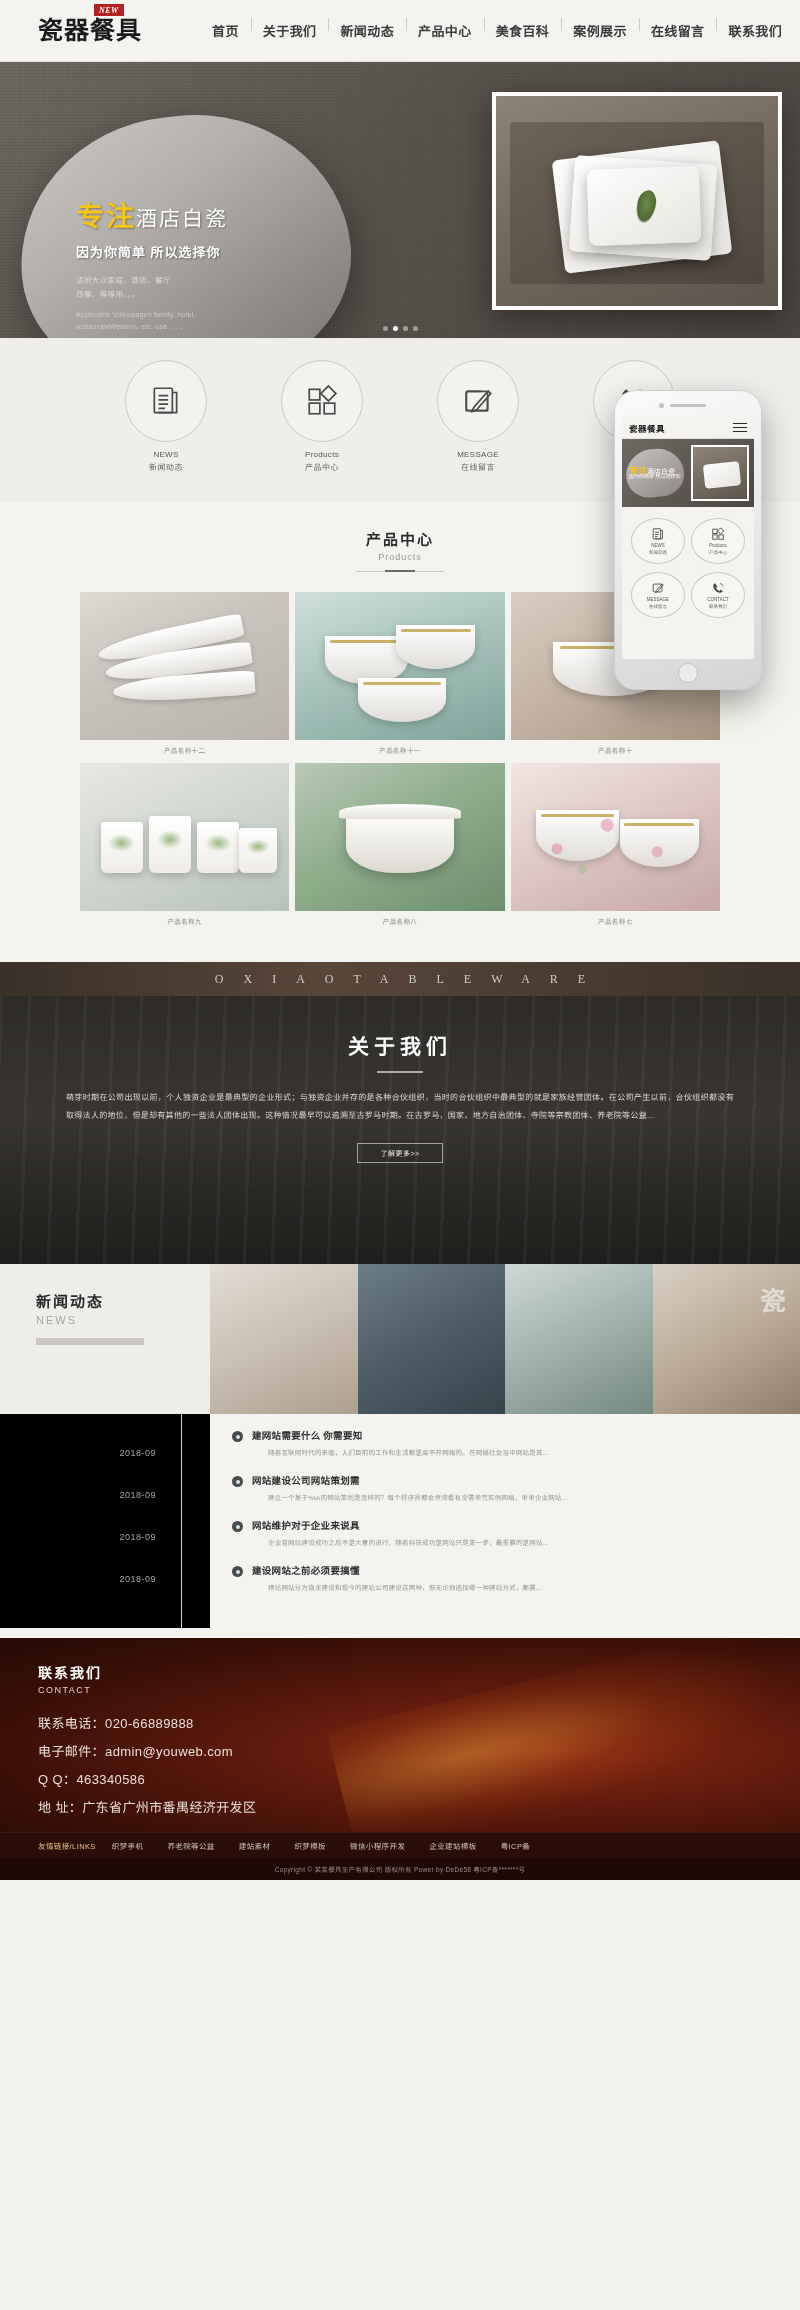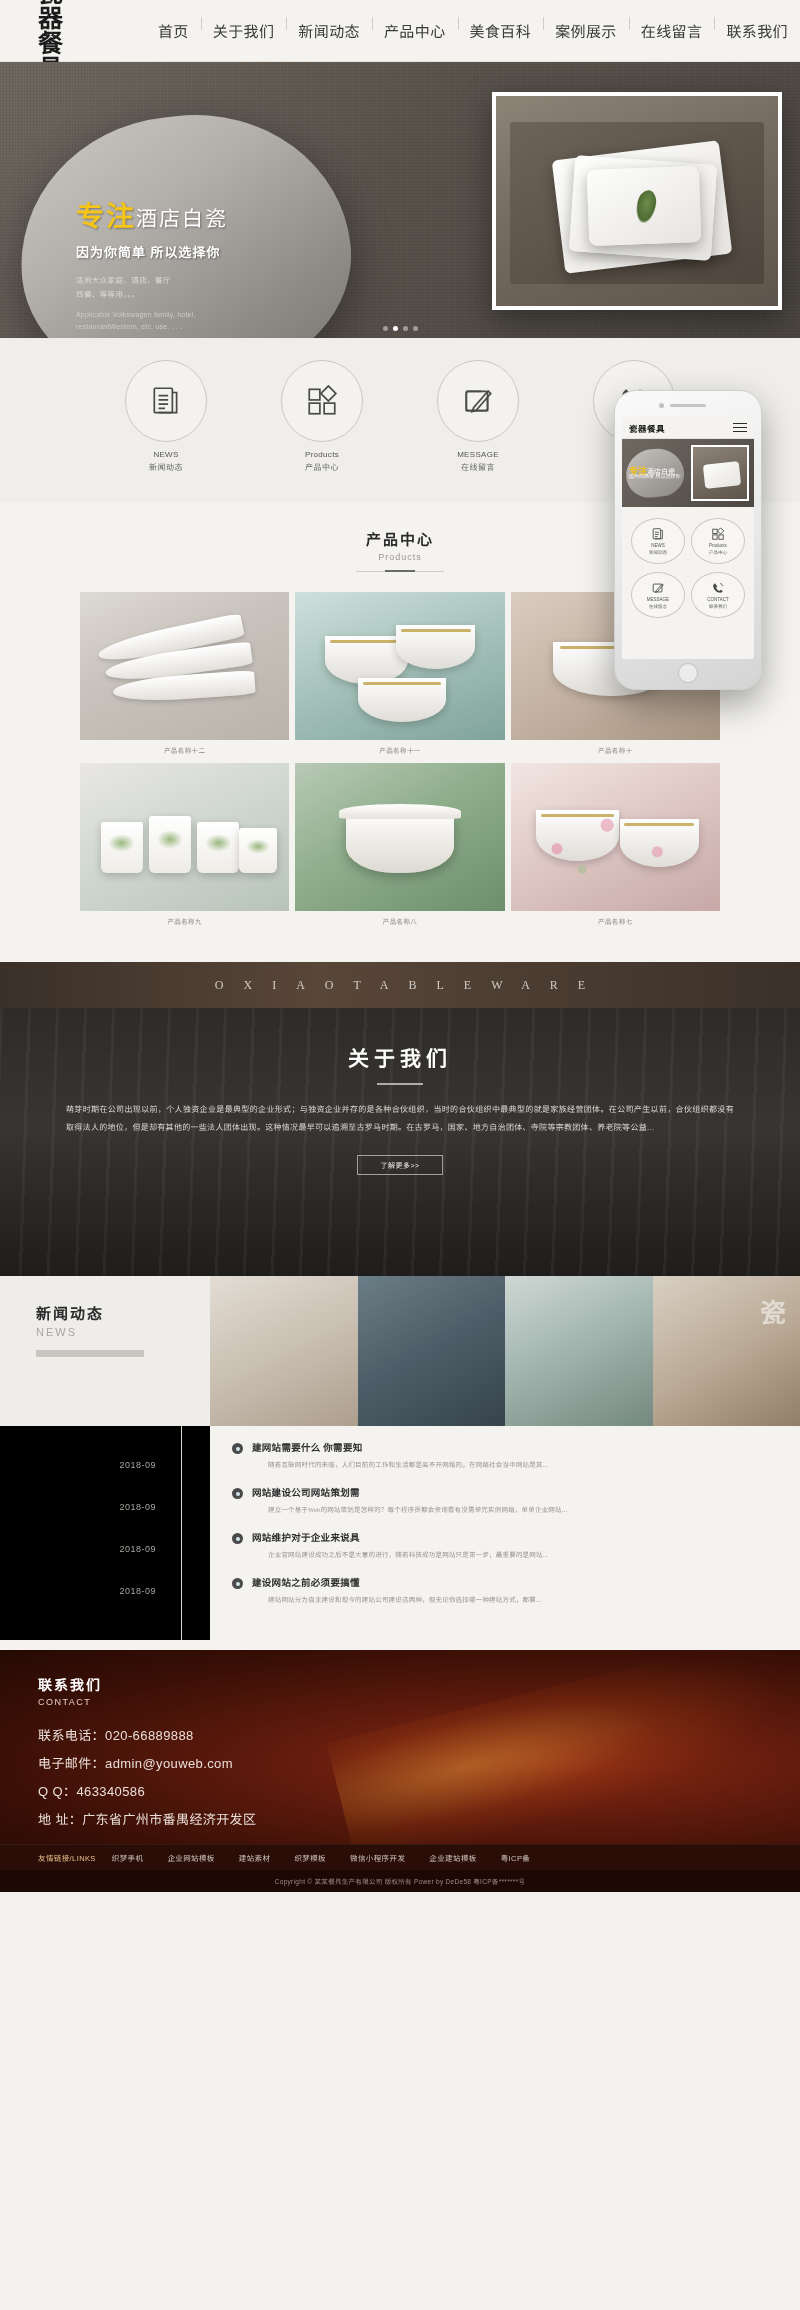--- a/index.html
+++ b/index.html
@@ -25,23 +25,24 @@
     line-height:1;
   }
   .new-badge{
     position:absolute;top:-14px;left:56px;
     background:#b22222;color:#fff;font-size:8px;font-weight:700;
     font-style:italic;padding:2px 5px 1px;letter-spacing:.5px;
     font-family:"Liberation Serif",serif;
   }
   .nav{display:flex;align-items:center;margin-left:58px;}
   .nav-item{
-    font-size:15px;color:#3a3a3a;padding:0 12px;
+    font-size:13px;color:#3a3a3a;padding:0 12px;
     position:relative;white-space:nowrap;cursor:pointer;
     letter-spacing:.4px;
+    font-weight:bold;
   }
   .nav-item + .nav-item::before{
     content:"";position:absolute;left:0;top:-3px;
     width:1px;height:13px;background:#cfcdc9;
   }
 
   
   .banner{
     width:800px;height:276px;position:relative;overflow:hidden;
     background:
@@ -189,21 +190,21 @@
     position:absolute;width:100%;height:100%;
     background:
       radial-gradient(circle at 22% 58%, rgba(226,130,160,.55) 0 5px, transparent 6px),
       radial-gradient(circle at 46% 42%, rgba(226,130,160,.5) 0 6px, transparent 7px),
       radial-gradient(circle at 70% 60%, rgba(226,130,160,.5) 0 5px, transparent 6px),
       radial-gradient(circle at 34% 72%, rgba(160,190,140,.5) 0 4px, transparent 5px);
   }
 
   
   .letterstrip{
-    width:800px;height:46px;position:relative;overflow:hidden;
+    width:800px;height:34px;position:relative;overflow:hidden;
     background:linear-gradient(90deg,#3a3028,#584638 40%,#3b3129 100%);
     display:flex;align-items:center;justify-content:center;
   }
   .letterstrip span{
     font-size:12px;color:rgba(255,255,255,.72);letter-spacing:20px;
     font-family:"Liberation Serif",serif;padding-left:20px;
   }
 
   
   .about{
@@ -604,21 +605,21 @@
         <div class="ctline">电子邮件：admin@youweb.com</div>
         <div class="ctline">Q  Q：463340586</div>
         <div class="ctline">地  址：广东省广州市番禺经济开发区</div>
       </div>
     </div>
   </div>
 
   <div class="linksbar">
     <div class="lb-title">友情链接/LINKS</div>
     <div class="lb-item">织梦手机</div>
-    <div class="lb-item">企业网站模板</div>
+    <div class="lb-item">养老院等公益</div>
     <div class="lb-item">建站素材</div>
     <div class="lb-item">织梦模板</div>
     <div class="lb-item">微信小程序开发</div>
     <div class="lb-item">企业建站模板</div>
     <div class="lb-item">粤ICP备</div>
   </div>
 
   <div class="copybar">
     <div class="cp">Copyright © 某某餐具生产有限公司 版权所有 Power by DeDe58           粤ICP备*******号</div>
   </div>

